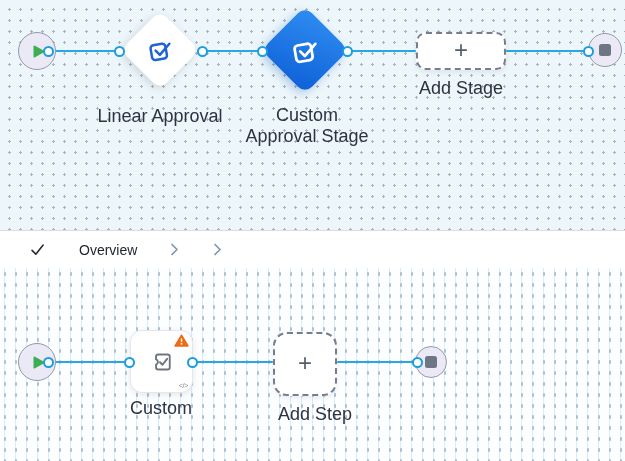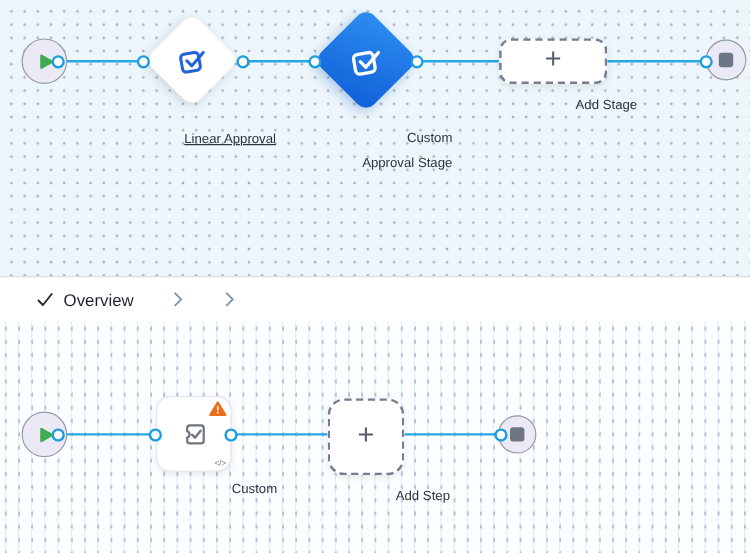--- a/index.html
+++ b/index.html
@@ -62,35 +62,35 @@
   .step-node {
     position:absolute; width:63px; height:63px; background:#fff; border-radius:12px;
     border:1px solid #e3e7ee; box-shadow:0 2px 6px rgba(60,70,90,.12);
     display:flex; align-items:center; justify-content:center; z-index:4;
   }
   .warn-badge { position:absolute; top:3px; right:3px; line-height:0; }
   .code-badge { position:absolute; bottom:2px; right:4px; font-size:7.5px; color:#868b95; letter-spacing:-0.5px; }
 
   
   .node-label {
-    position:absolute; width:140px; text-align:right; font-size:11px;
+    position:absolute; width:140px; text-align:center; font-size:18px;
     color:#2d3340; line-height:21px; z-index:3;
   }
 
   
   .tabbar {
     position:relative; width:625px; height:38px; background:#fff;
     border-top:1px solid #d9dde3;
     display:flex; align-items:center; padding-left:14px;
   }
   .tab {
     position:relative; height:100%; display:flex; align-items:center; gap:8px;
     padding:0 16px; cursor:pointer;
   }
-  .tab-label { font-size:14px; font-weight:500; color:#1d232e; white-space:nowrap; }
+  .tab-label { font-size:14px; font-weight:500; color:#1d232e; white-space:nowrap;margin-left:26px; }
   .tab-underline { position:absolute; left:0; right:0; bottom:0; height:3px; background:#1268d1; border-radius:2px 2px 0 0; }
   .tab-sep { margin:0 17px; display:flex; align-items:center; }
 </style>
 </head>
 <body>
 
 <div class="app">
 
   <div class="canvas canvas-top">
 
@@ -133,21 +133,21 @@
       <span class="stop-square"></span>
     </div>
 
     <div class="port" style="left:42.5px;  top:45.5px;"></div>
     <div class="port" style="left:113.5px; top:45.5px;"></div>
     <div class="port" style="left:196.5px; top:45.5px;"></div>
     <div class="port" style="left:256.5px; top:45.5px;"></div>
     <div class="port" style="left:341.5px; top:45.5px;"></div>
     <div class="port" style="left:582.5px; top:45.5px;"></div>
 
-    <div class="node-label" style="left:90px; top:106px;text-decoration:underline;">Linear Approval</div>
+    <div class="node-label" style="left:90px; top:106px;">Linear Approval</div>
     <div class="node-label" style="left:237px; top:105px;">
       <div>Custom</div>
       <div>Approval Stage</div>
     </div>
     <div class="node-label" style="left:391px; top:78px;">Add Stage</div>
   </div>
 
   <div class="tabbar">
 
     <div class="tab">

